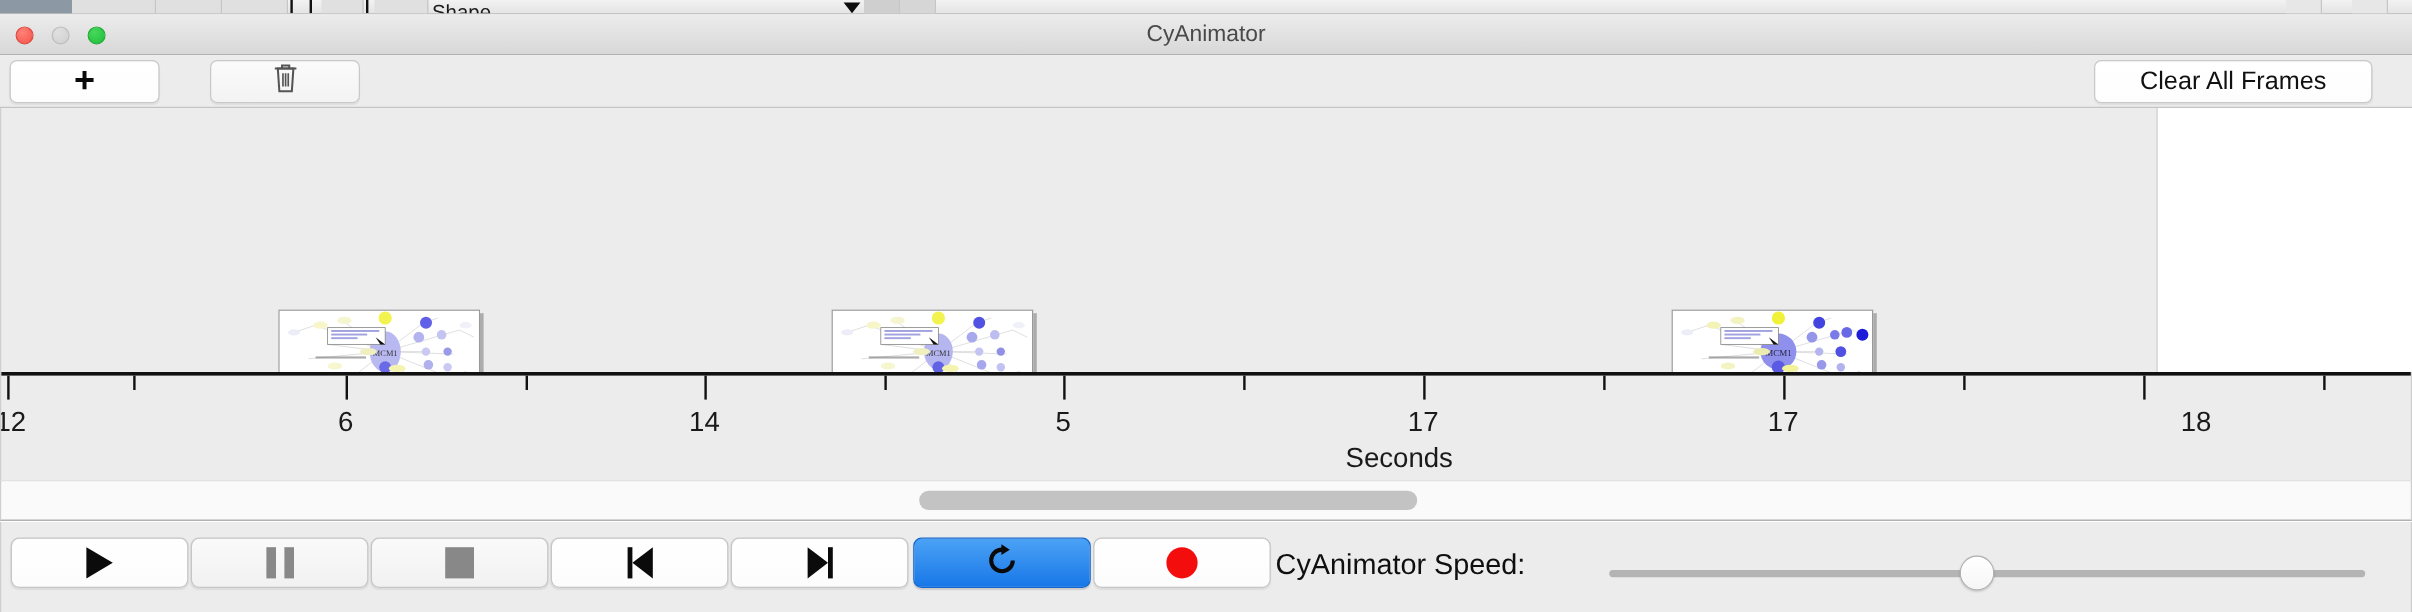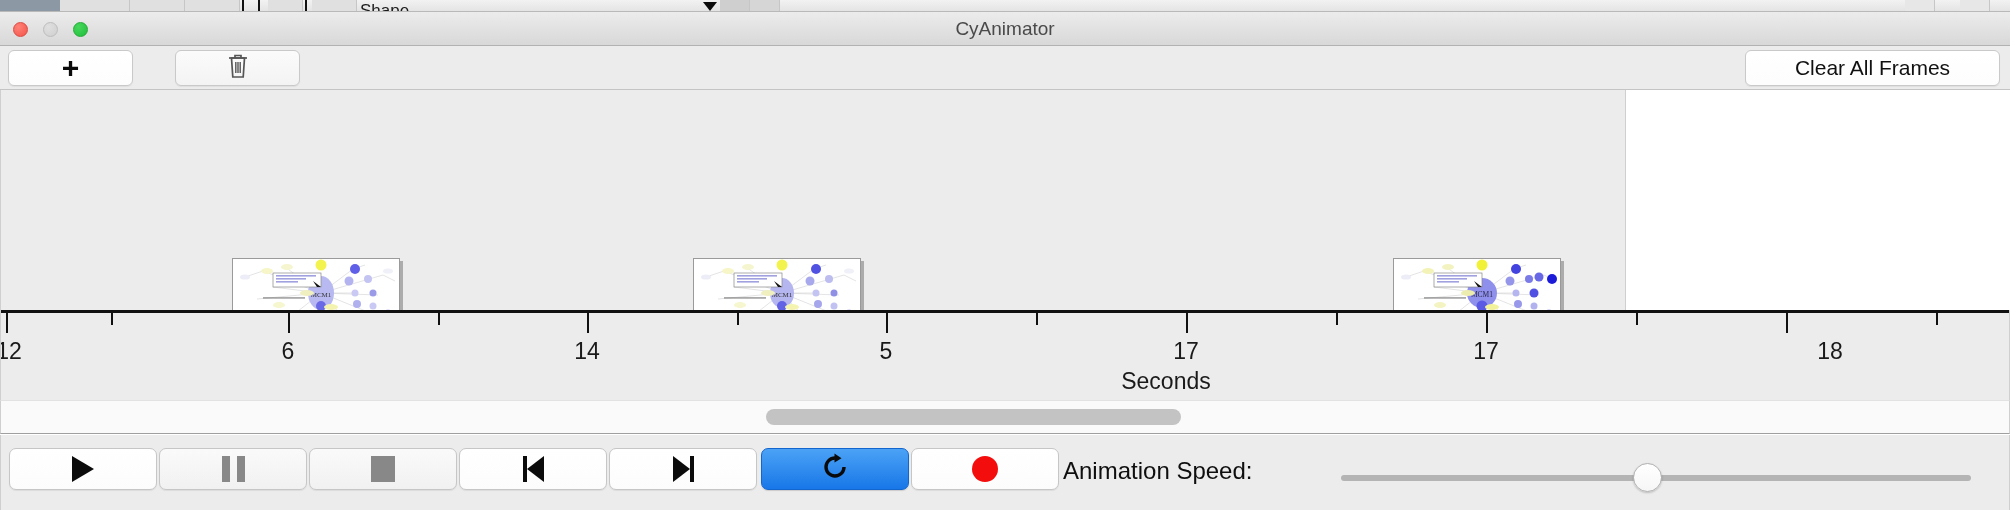--- a/index.html
+++ b/index.html
@@ -62,26 +62,26 @@
     position: absolute; top: 4px; height: 36px;
     border: 1px solid #c9c9c9; border-radius: 6px;
     background: linear-gradient(#ffffff, #fdfdfd);
     box-shadow: 0 1px 1px rgba(0,0,0,0.06);
     display: flex; align-items: center; justify-content: center;
     font-size: 21px; color: #111;
   }
   .tb-btn.muted { background: linear-gradient(#fbfbfb, #f3f3f3); }
   #btn-add { left: 8px; width: 125px; }
   #btn-del { left: 175px; width: 125px; }
-  #btn-clear { left: 1745px; width: 255px; }
+  #btn-clear { left: 1745px; width: 232px; }
   .plus-icon { font-size: 30px; font-weight: bold; line-height: 0.8; color: #0a0a0a; }
 
   
   #timeline {
-    position: absolute; left: 0; top: 90px; width: 1626px; height: 230px;
+    position: absolute; left: 0; top: 90px; width: 1798px; height: 230px;
     background: #ececec;
     border-left: 1px solid #cfcfcf; border-right: 1px solid #cfcfcf;
     overflow: hidden;
   }
   .frame {
     position: absolute;
     background: #ffffff;
     border: 1px solid #9a9a9a;
     box-shadow: 3px 3px 0 rgba(120,120,120,0.55);
     overflow: hidden;
@@ -424,16 +424,16 @@
       <svg width="30" height="30" viewBox="0 0 30 30">
         <path d="M24 15 A9 9 0 1 1 15 6" stroke="#0a0a0a" stroke-width="3.4" fill="none" stroke-linecap="butt"></path>
         <path d="M14.5 1.5 L21.5 6.2 L14.5 10.5 Z" fill="#0a0a0a"></path>
       </svg>
     </span>
   </div>
   <div class="ctl" id="ctl-record">
     <span class="ic-record"></span>
   </div>
 
-  <div id="speed-label">Animation Speed:</div>
+  <div id="speed-label">CyAnimator Speed:</div>
   <div id="speed-track"></div>
   <div id="speed-thumb" style="left:1632px;"></div>
 </div>
 
 </body></html>

